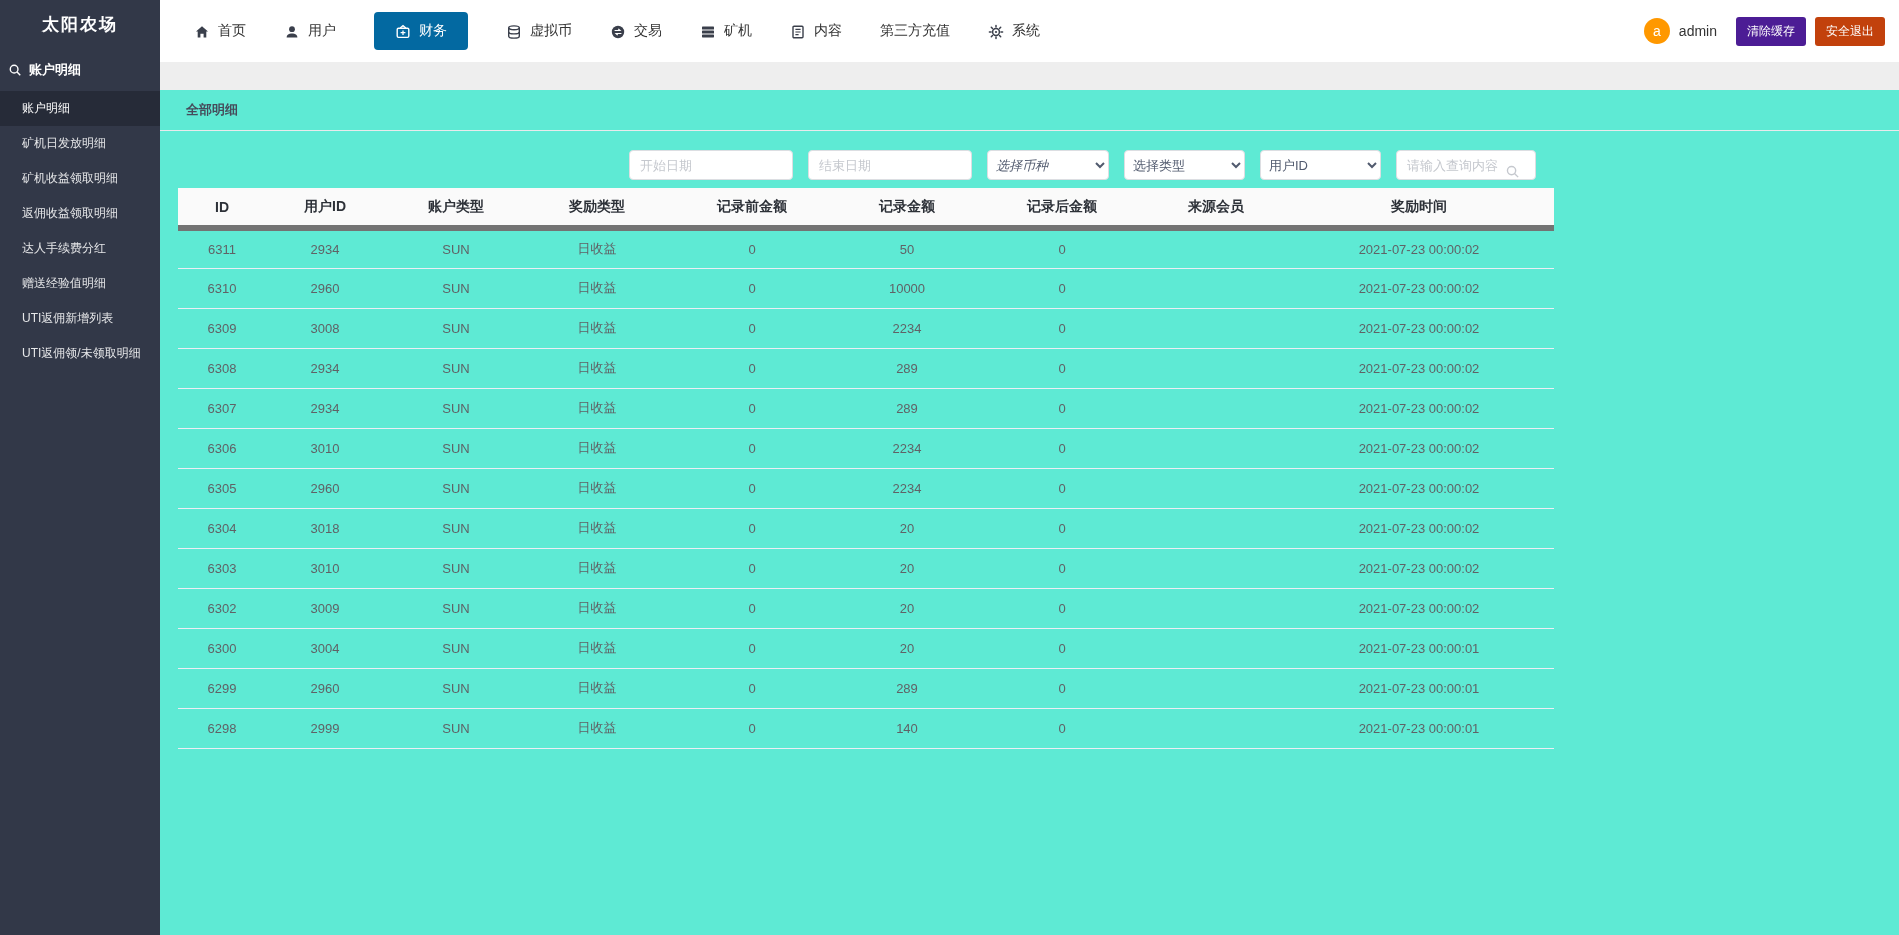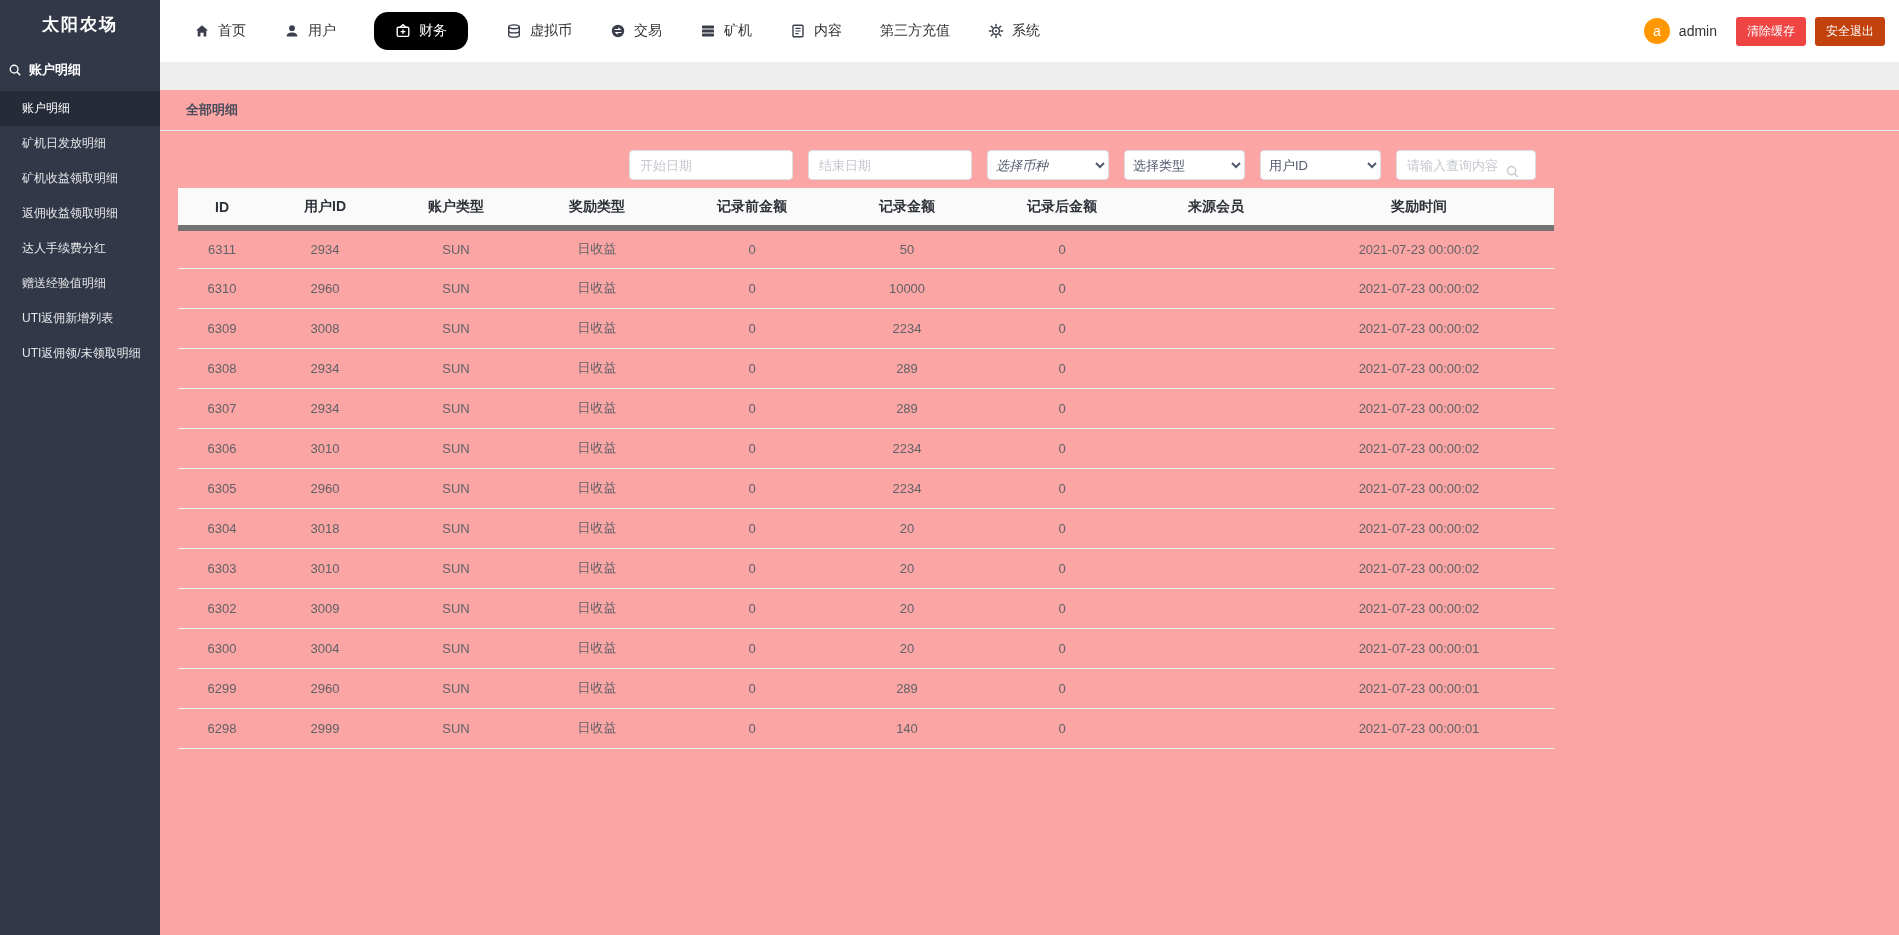--- a/index.html
+++ b/index.html
@@ -13,33 +13,33 @@
   .sidebar-section { display:flex; align-items:center; gap:7px; padding:6px 10px 10px 8px; font-size:13px; font-weight:bold; color:#fff; cursor:pointer; }
   .sidebar-section svg { width:14px; height:14px; }
   .side-menu { margin-top:2px; }
   .side-item { height:35px; line-height:35px; padding-left:22px; font-size:12px; color:rgba(255,255,255,.88); cursor:pointer; white-space:nowrap; }
   .side-item.active { background:#262b38; color:#fff; }
 
   
   .main { flex:1; display:flex; flex-direction:column; min-width:0; }
   .topnav { height:62px; background:#fff; display:flex; align-items:center; justify-content:space-between; padding:0 14px 0 34px; }
   .nav-items { display:flex; align-items:center; gap:38px; }
-  .nav-item { display:flex; align-items:center; gap:8px; font-size:14px; color:#333; cursor:pointer; user-select:none; }
+  .nav-item { display:flex; align-items:flex-end; gap:8px; font-size:14px; color:#333; cursor:pointer; user-select:none; }
   .nav-item svg { width:16px; height:16px; color:#3a3f4b; }
-  .nav-item.active { background:#000000; color:#fff; padding:10px 21px; border-radius:14px; }
+  .nav-item.active { background:#0369a1; color:#fff; padding:10px 21px; border-radius:4px; }
   .nav-item.active svg { color:#fff; }
   .topnav-right { display:flex; align-items:center; gap:9px; }
   .avatar { width:26px; height:26px; border-radius:50%; background:#ff9800; color:#fff; font-size:14px; display:flex; align-items:center; justify-content:center; cursor:pointer; }
   .admin-name { font-size:14px; color:#333; margin-right:10px; }
   .btn { border:none; color:#fff; font-size:12px; padding:6px 11px; border-radius:3px; cursor:pointer; font-family:inherit; }
-  .btn-green { background:#ef4444; }
+  .btn-green { background:#4c1d95; }
   .btn-red { background:#c2410c; }
 
   .band { height:28px; background:#eeeeee; }
-  .panel { flex:1; background:#fca5a5; overflow:hidden; }
+  .panel { flex:1; background:#5eead4; overflow:hidden; }
   .tabbar { height:41px; border-bottom:1px solid #e8eaec; display:flex; align-items:center; padding:0 26px; }
   .tab { font-size:13px; font-weight:bold; color:#464c5b; cursor:pointer; }
 
   .content-inner { width:1394px; padding:0 18px; }
   .filters { display:flex; justify-content:flex-end; align-items:center; gap:15px; margin:19px 0 8px; }
   .f-input { height:30px; border:1px solid #dcdee2; border-radius:4px; padding:0 10px; font-size:13px; color:#515a6e; font-family:inherit; outline:none; background:#fff; }
   .f-input::placeholder { color:#c5c8ce; }
   select.f-input { padding:0 4px; }
   .w141 { width:164px; } .w122 { width:122px;font-style:italic; } .w121 { width:121px; }
   .search-wrap { position:relative; }

